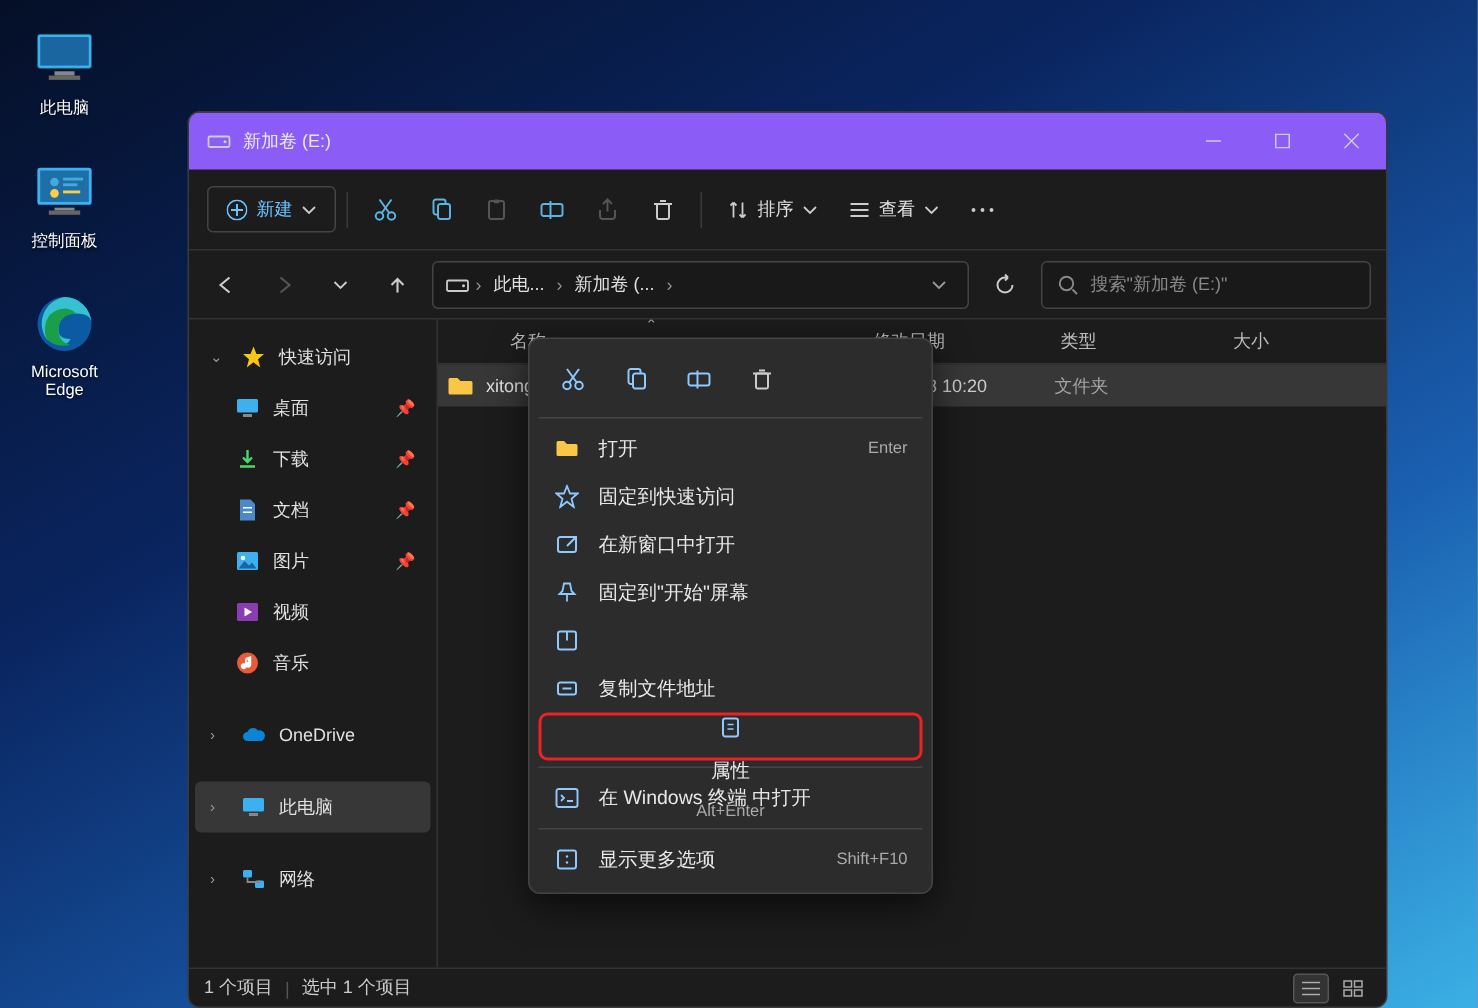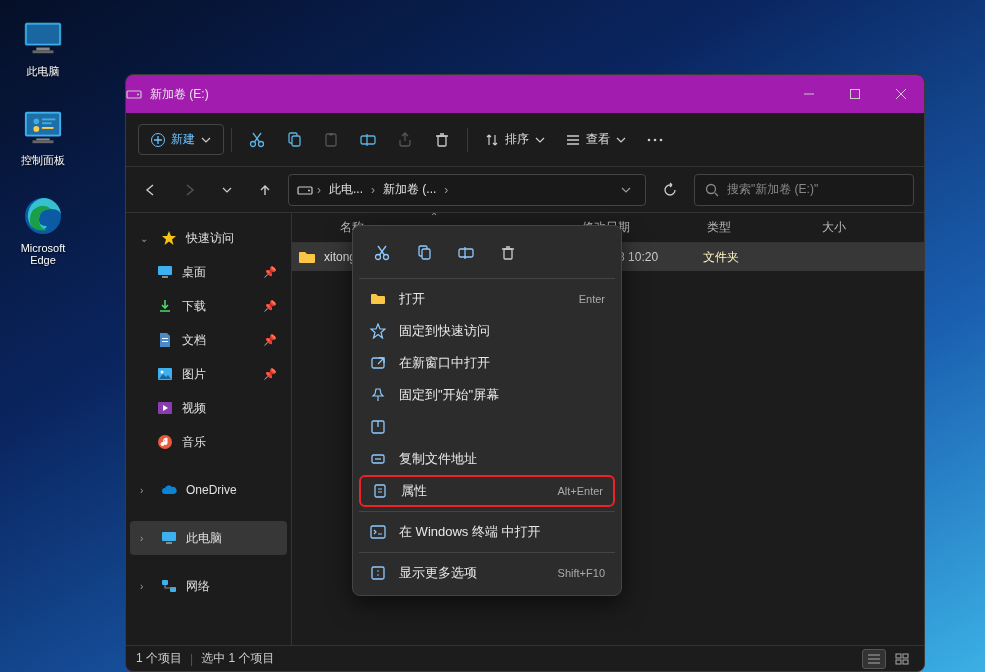--- a/index.html
+++ b/index.html
@@ -8,21 +8,21 @@
 
 .desktop-icons { position: absolute; top: 18px; left: 8px; display: flex; flex-direction: column; gap: 28px; }
 .dicon { display: flex; flex-direction: column; align-items: center; gap: 6px; width: 70px; cursor: pointer; }
 .dicon-img { width: 40px; height: 40px; display: flex; align-items: center; justify-content: center; }
 .dicon-label { color: #fff; font-size: 11px; text-shadow: 0 1px 2px rgba(0,0,0,.8); text-align: center; white-space: pre-line; }
 
 
 .explorer { position: absolute; top: 74px; left: 125px; width: 800px; height: 598px; background: #1c1c1c; border: 1px solid #3a3a3a; border-radius: 8px; overflow: hidden; display: flex; flex-direction: column; }
 
 
-.titlebar { height: 38px; display: flex; align-items: center; background: #a21caf; }
+.titlebar { height: 38px; display: flex; align-items: center; padding-left: 12px; background: #8b5cf6; }
 .titlebar .ticon { margin-right: 8px; color: #999; }
 .titlebar .ttitle { flex: 1; font-size: 12px; color: #e8e8e8; }
 .tbtns { display: flex; height: 100%; }
 .tbtn { width: 46px; display: flex; align-items: center; justify-content: center; color: #ccc; }
 
 
 .toolbar { height: 54px; display: flex; align-items: center; padding: 0 12px; gap: 1px; border-bottom: 1px solid #333; }
 .new-btn { display: flex; align-items: center; gap: 6px; padding: 6px 12px; border: 1px solid #444; border-radius: 4px; color: #6dc2ff; }
 .tb-sep { width: 1px; height: 24px; background: #3a3a3a; margin: 0 6px; }
 .tb-icon { width: 36px; height: 36px; display: flex; align-items: center; justify-content: center; color: #5bb4e5; border-radius: 4px; }
@@ -59,29 +59,29 @@
 .col.date { width: 125px; }
 .col.type { width: 115px; }
 .col.size { flex: 1; }
 .sort-ind { position: absolute; left: 138px; top: -2px; color: #999; font-size: 10px; }
 .file-rows { flex: 1; }
 .file-row { height: 28px; display: flex; align-items: center; font-size: 12px; }
 .file-row.sel { background: #373737; }
 .fcell { padding: 0 6px; display: flex; align-items: center; gap: 8px; }
 .fcell.name { width: 280px; }
 .fcell.date { width: 125px; color: #ccc; }
-.fcell.type { width: 115px; color: #fef9c3; }
+.fcell.type { width: 115px; color: #a3a3a3; }
 
 
 .ctx-menu { position: absolute; top: 12px; left: 60px; width: 270px; background: #2c2c2c; border-radius: 8px; padding: 6px; box-shadow: 0 8px 24px rgba(0,0,0,.6); border: 1px solid #444; }
 .ctx-icons { display: flex; gap: 4px; padding: 4px; }
 .ctx-ibtn { width: 38px; height: 34px; display: flex; align-items: center; justify-content: center; color: #8ec9ff; border-radius: 4px; }
 .ctx-sep { height: 1px; background: #444; margin: 4px 0; }
 .ctx-item { height: 32px; display: flex; align-items: center; padding: 0 10px; gap: 12px; border-radius: 4px; color: #e8e8e8; }
-.ctx-item.highlight { border: 2px solid #e22; border-radius: 6px; }
+.ctx-item.highlight { border: 2px solid #e22; border-radius: 6px; flex-direction: column; }
 .ctx-ico { width: 18px; display: flex; align-items: center; justify-content: center; color: #8ec9ff; }
 .ctx-lbl { flex: 1; font-size: 13px; }
 .ctx-sc { font-size: 11px; color: #aaa; }
 
 
 .statusbar { height: 26px; border-top: 1px solid #333; display: flex; align-items: center; padding: 0 10px; font-size: 12px; color: #ccc; gap: 8px; }
 .statusbar .sep { color: #555; }
 .st-views { margin-left: auto; display: flex; gap: 4px; }
 .st-view { width: 24px; height: 20px; display: flex; align-items: center; justify-content: center; color: #aaa; border: 1px solid transparent; border-radius: 3px; }
 .st-view.active { border-color: #555; background: #333; }

